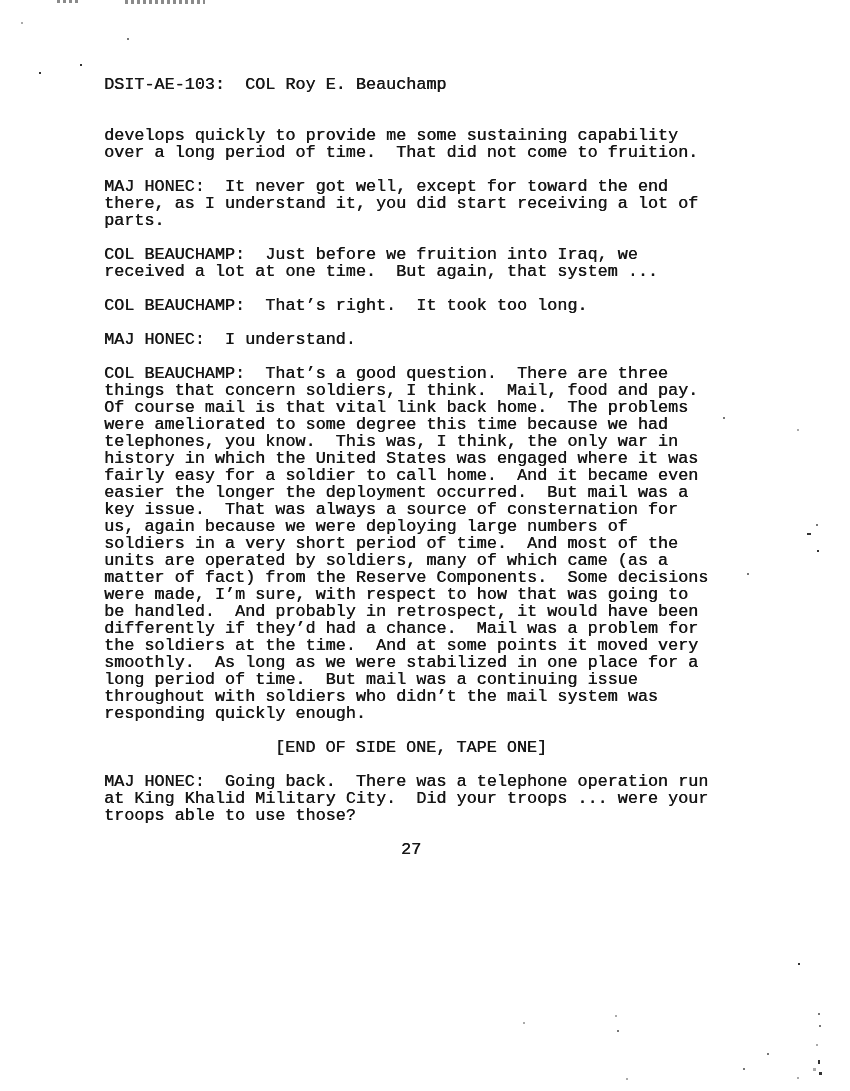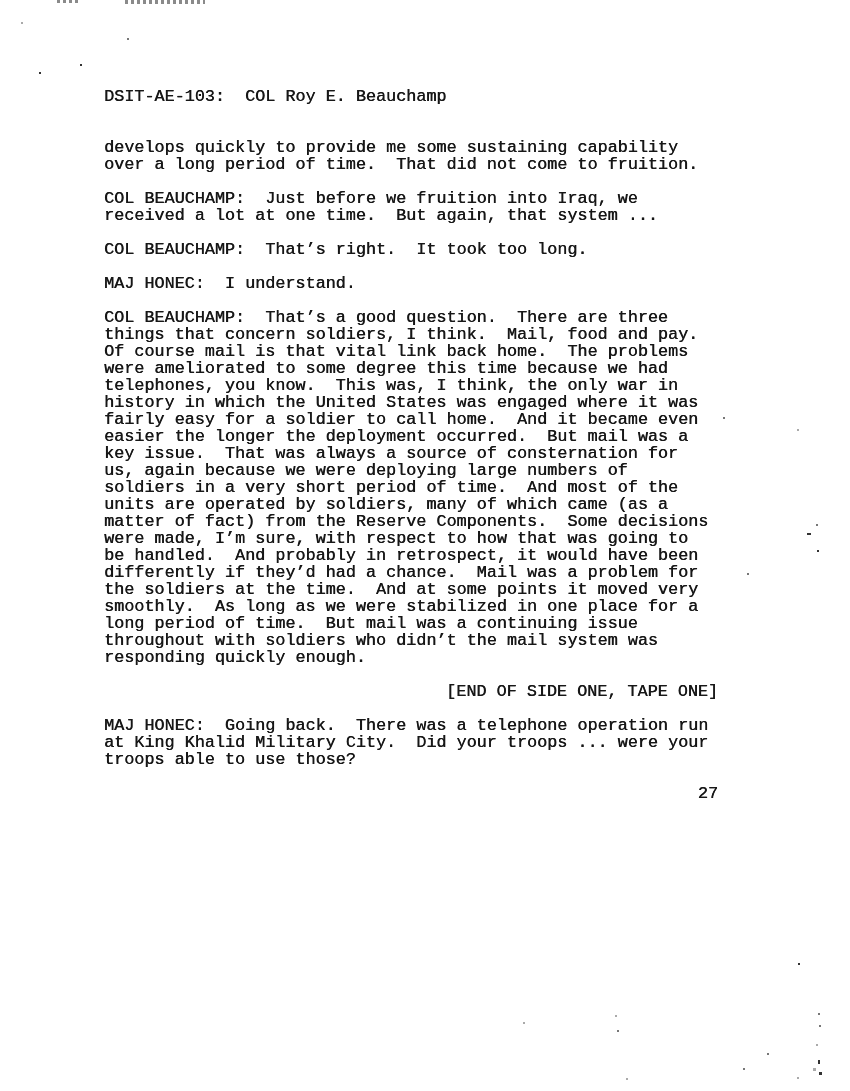--- a/index.html
+++ b/index.html
@@ -10,37 +10,37 @@
   .page {
     position: relative;
     width: 850px;
     height: 1091px;
     background: #ffffff;
     overflow: hidden;
   }
   .content {
     position: absolute;
     left: 104px;
-    top: 88px;
+    top: 76px;
     width: 614px;
     font-family: "Liberation Mono", "DejaVu Sans Mono", monospace;
     font-size: 16.8px;
     line-height: 17px;
     color: #171717;
     text-shadow: 0.4px 0 0 currentColor;
   }
   .para {
     white-space: pre;
     margin: 0 0 17px 0;
   }
   .header {
     margin-bottom: 34px;
   }
   .center {
-    text-align: right;
+    text-align: center;
   }
   
   .sp {
     position: absolute;
     width: 2px;
     height: 2px;
     background: #777;
   }
   .sp.dark { background: #333; }
   .sp.light { background: #aaa; }
@@ -81,20 +81,23 @@
   <div class="sp light" style="left:813px; top:1068px; width:3px; height:3px;"></div>
   <div class="sp dark" style="left:819px; top:1072px; width:3px; height:3px;"></div>
   <div class="sp" style="left:743px; top:1068px;"></div>
   <div class="sp light" style="left:797px; top:1077px;"></div>
   <div class="sp light" style="left:626px; top:1078px;"></div>
 
   <div class="content">
     <div class="para header">DSIT-AE-103:  COL Roy E. Beauchamp</div>
     <div class="para">develops quickly to provide me some sustaining capability
 over a long period of time.  That did not come to fruition.</div>
+    <div class="para">MAJ HONEC:  It never got well, except for toward the end
+there, as I understand it, you did start receiving a lot of
+parts.</div>
     <div class="para">COL BEAUCHAMP:  Just before we fruition into Iraq, we
 received a lot at one time.  But again, that system ...</div>
     <div class="para">COL BEAUCHAMP:  That’s right.  It took too long.</div>
     <div class="para">MAJ HONEC:  I understand.</div>
     <div class="para">COL BEAUCHAMP:  That’s a good question.  There are three
 things that concern soldiers, I think.  Mail, food and pay.
 Of course mail is that vital link back home.  The problems
 were ameliorated to some degree this time because we had
 telephones, you know.  This was, I think, the only war in
 history in which the United States was engaged where it was

